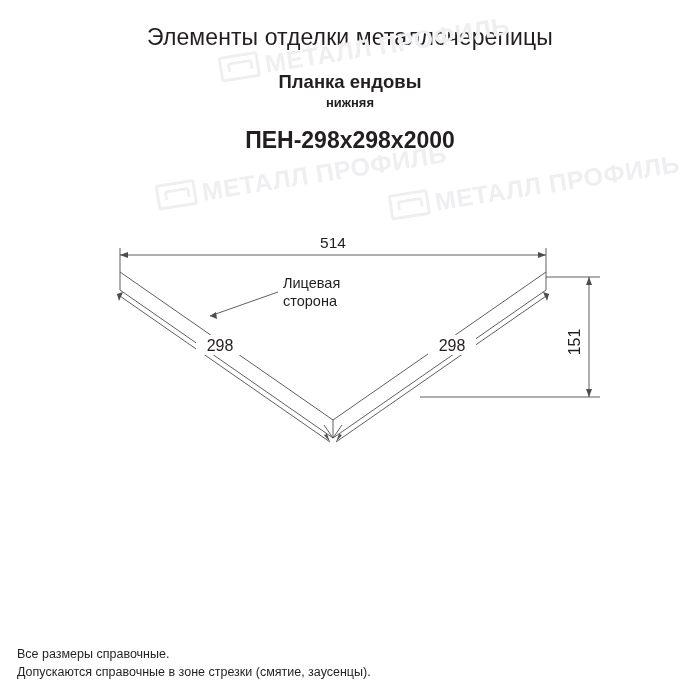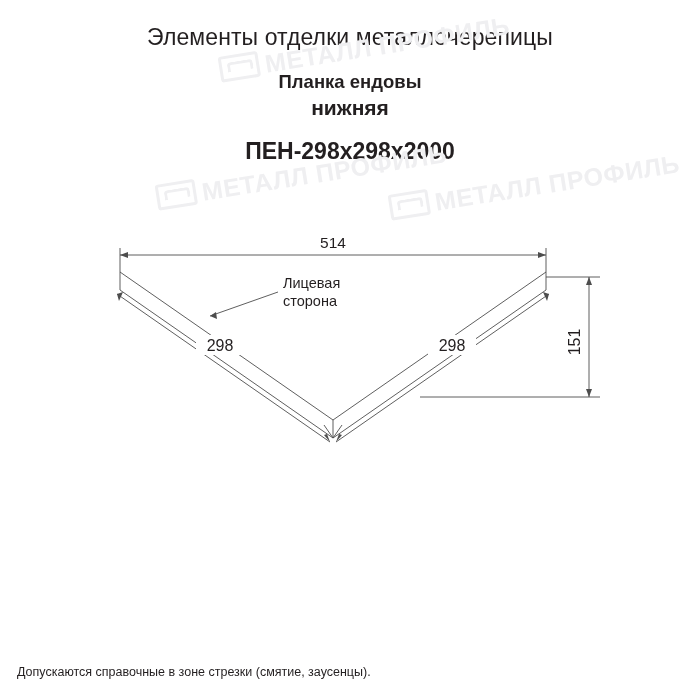--- a/index.html
+++ b/index.html
@@ -35,21 +35,21 @@
     line-height: 1.2;
   }
   .sub-title {
     font-size: 18.5px;
     font-weight: bold;
     margin: 0;
     line-height: 1.32;
     padding-top: 18px;
   }
   .sub-title-2 {
-    font-size: 21px;
+    font-size: 13px;
     font-weight: bold;
     margin: 0;
     line-height: 1.32;
   }
   .code-title {
     font-size: 23px;
     font-weight: bold;
     margin: 0;
     padding-top: 16px;
     line-height: 1.2;
@@ -191,16 +191,17 @@
         <line x1="589" y1="105" x2="589" y2="225"></line>
         <polyline points="586,113 589,105 592,113" fill="#4d4d4d" stroke="none"></polyline>
         <polyline points="586,217 589,225 592,217" fill="#4d4d4d" stroke="none"></polyline>
       </g>
       <text x="580" y="170" text-anchor="middle" font-size="16" transform="rotate(-90 580 170)">151</text>
 
     </svg>
   </div>
 
   <div class="footnotes">
+    <div>Все размеры справочные.</div>
     <div>Допускаются справочные в зоне стрезки (смятие, заусенцы).</div>
   </div>
 
 </div>
 
 </body></html>

